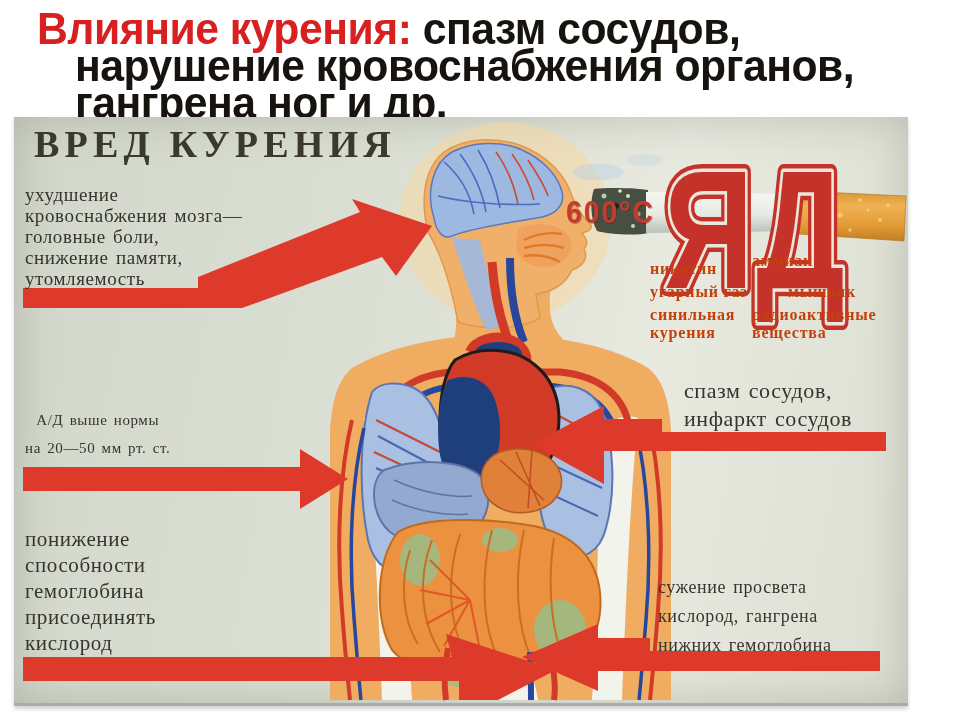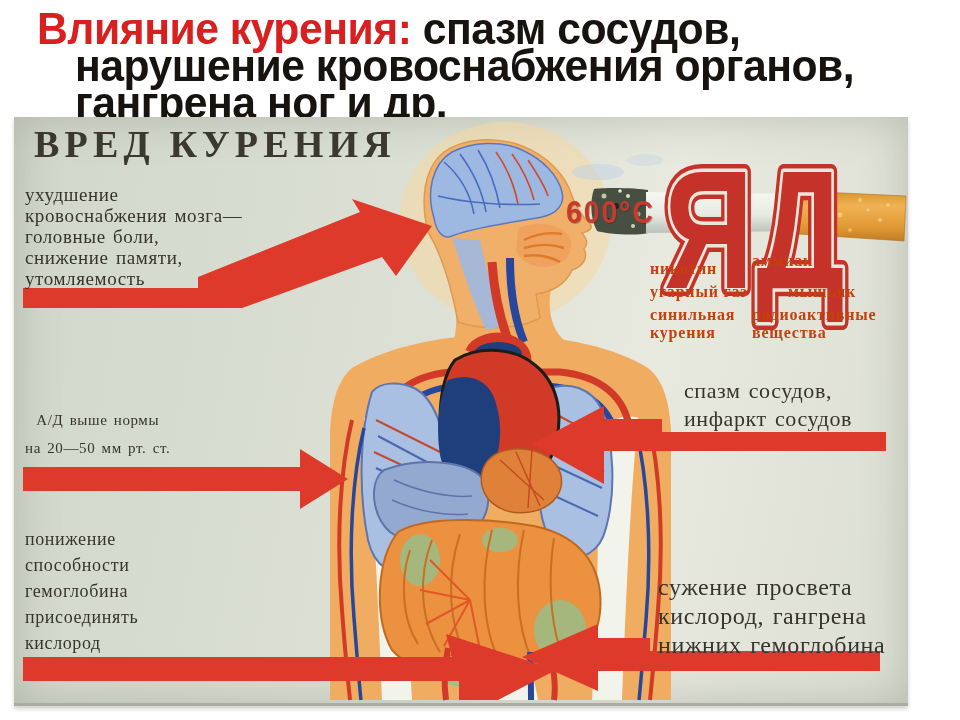--- a/index.html
+++ b/index.html
@@ -20,23 +20,23 @@
           border-bottom:3px solid #a9aea0;}
   svg.art{position:absolute;left:0;top:0;width:960px;height:720px;pointer-events:none;}
   
   .serif{font-family:"Liberation Serif","DejaVu Serif",serif;}
   .poster-title{position:absolute;left:34px;top:123px;font-size:37px;font-weight:700;
                 letter-spacing:5px;color:#3a382f;transform:scaleX(1.03);transform-origin:left top;
                 white-space:nowrap;}
   .tb{position:absolute;font-weight:400;color:var(--poster_text);letter-spacing:.6px;word-spacing:2px;}
   .tb1{left:25px;top:184px;font-size:19px;line-height:21px;}
   .tb2{left:25px;top:406px;font-size:15px;line-height:28px;text-align:center;}
-  .tb3{left:25px;top:526px;font-size:18px;line-height:26px;}
+  .tb3{left:25px;top:526px;font-size:21px;line-height:26px;}
   .rb1{left:684px;top:377px;font-size:22px;line-height:28px;}
-  .rb2{left:658px;top:573px;font-size:24px;line-height:29px;}
+  .rb2{left:658px;top:573px;font-size:18px;line-height:29px;}
   .tox{position:absolute;font-weight:700;color:#c2410c;font-size:16px;line-height:18px;
        letter-spacing:.8px;}
   .txc1r1{left:650px;top:260px;}
   .txc1r2{left:650px;top:283px;}
   .txc1r3{left:650px;top:306px;width:112px;}
   .txc2r1{left:752px;top:252px;}
   .txc2r2{left:752px;top:283px;padding-left:36px;}
   .txc2r3{left:752px;top:306px;width:150px;}
   .cig-temp{position:absolute;left:566px;top:195px;font-size:31px;font-weight:700;
             color:#c43b30;letter-spacing:2px;transform:scaleX(.92);transform-origin:left top;

